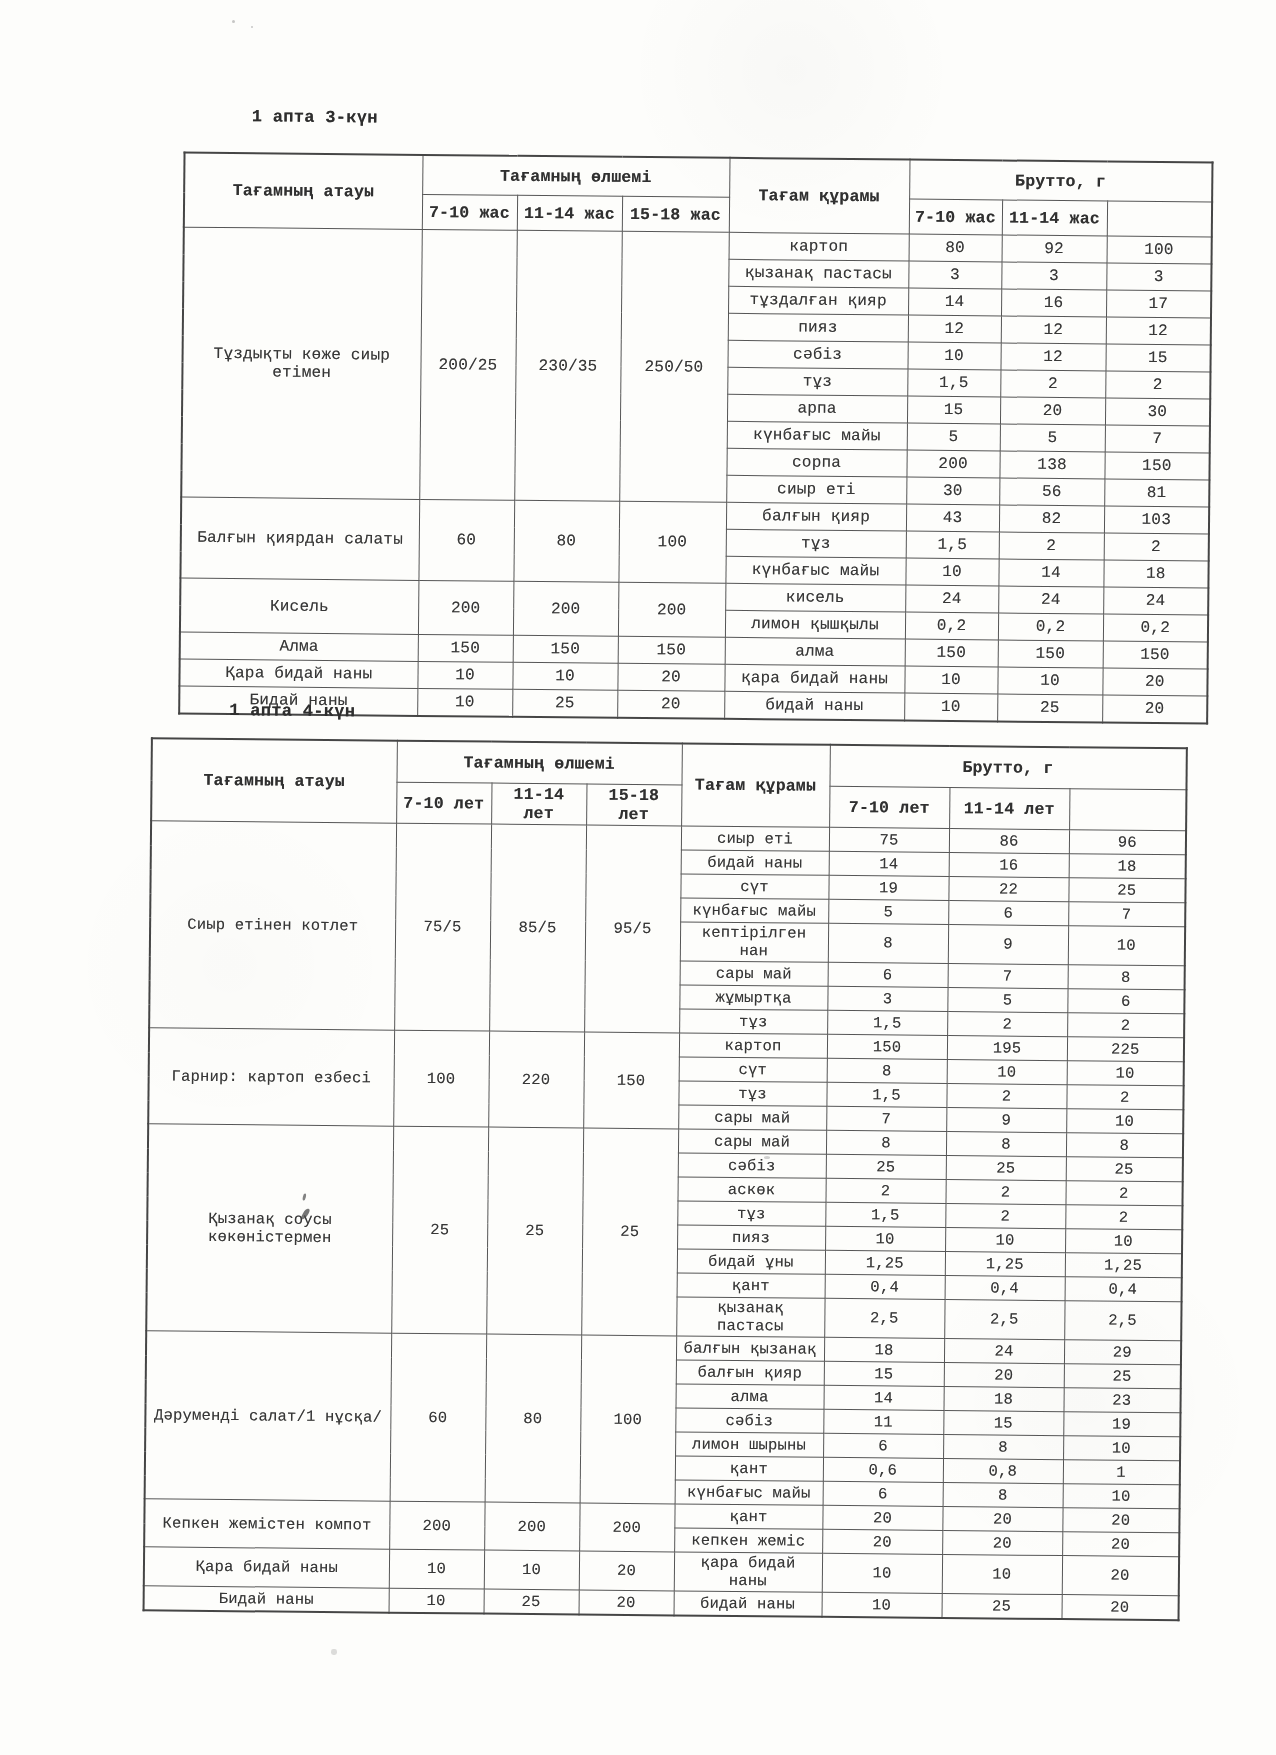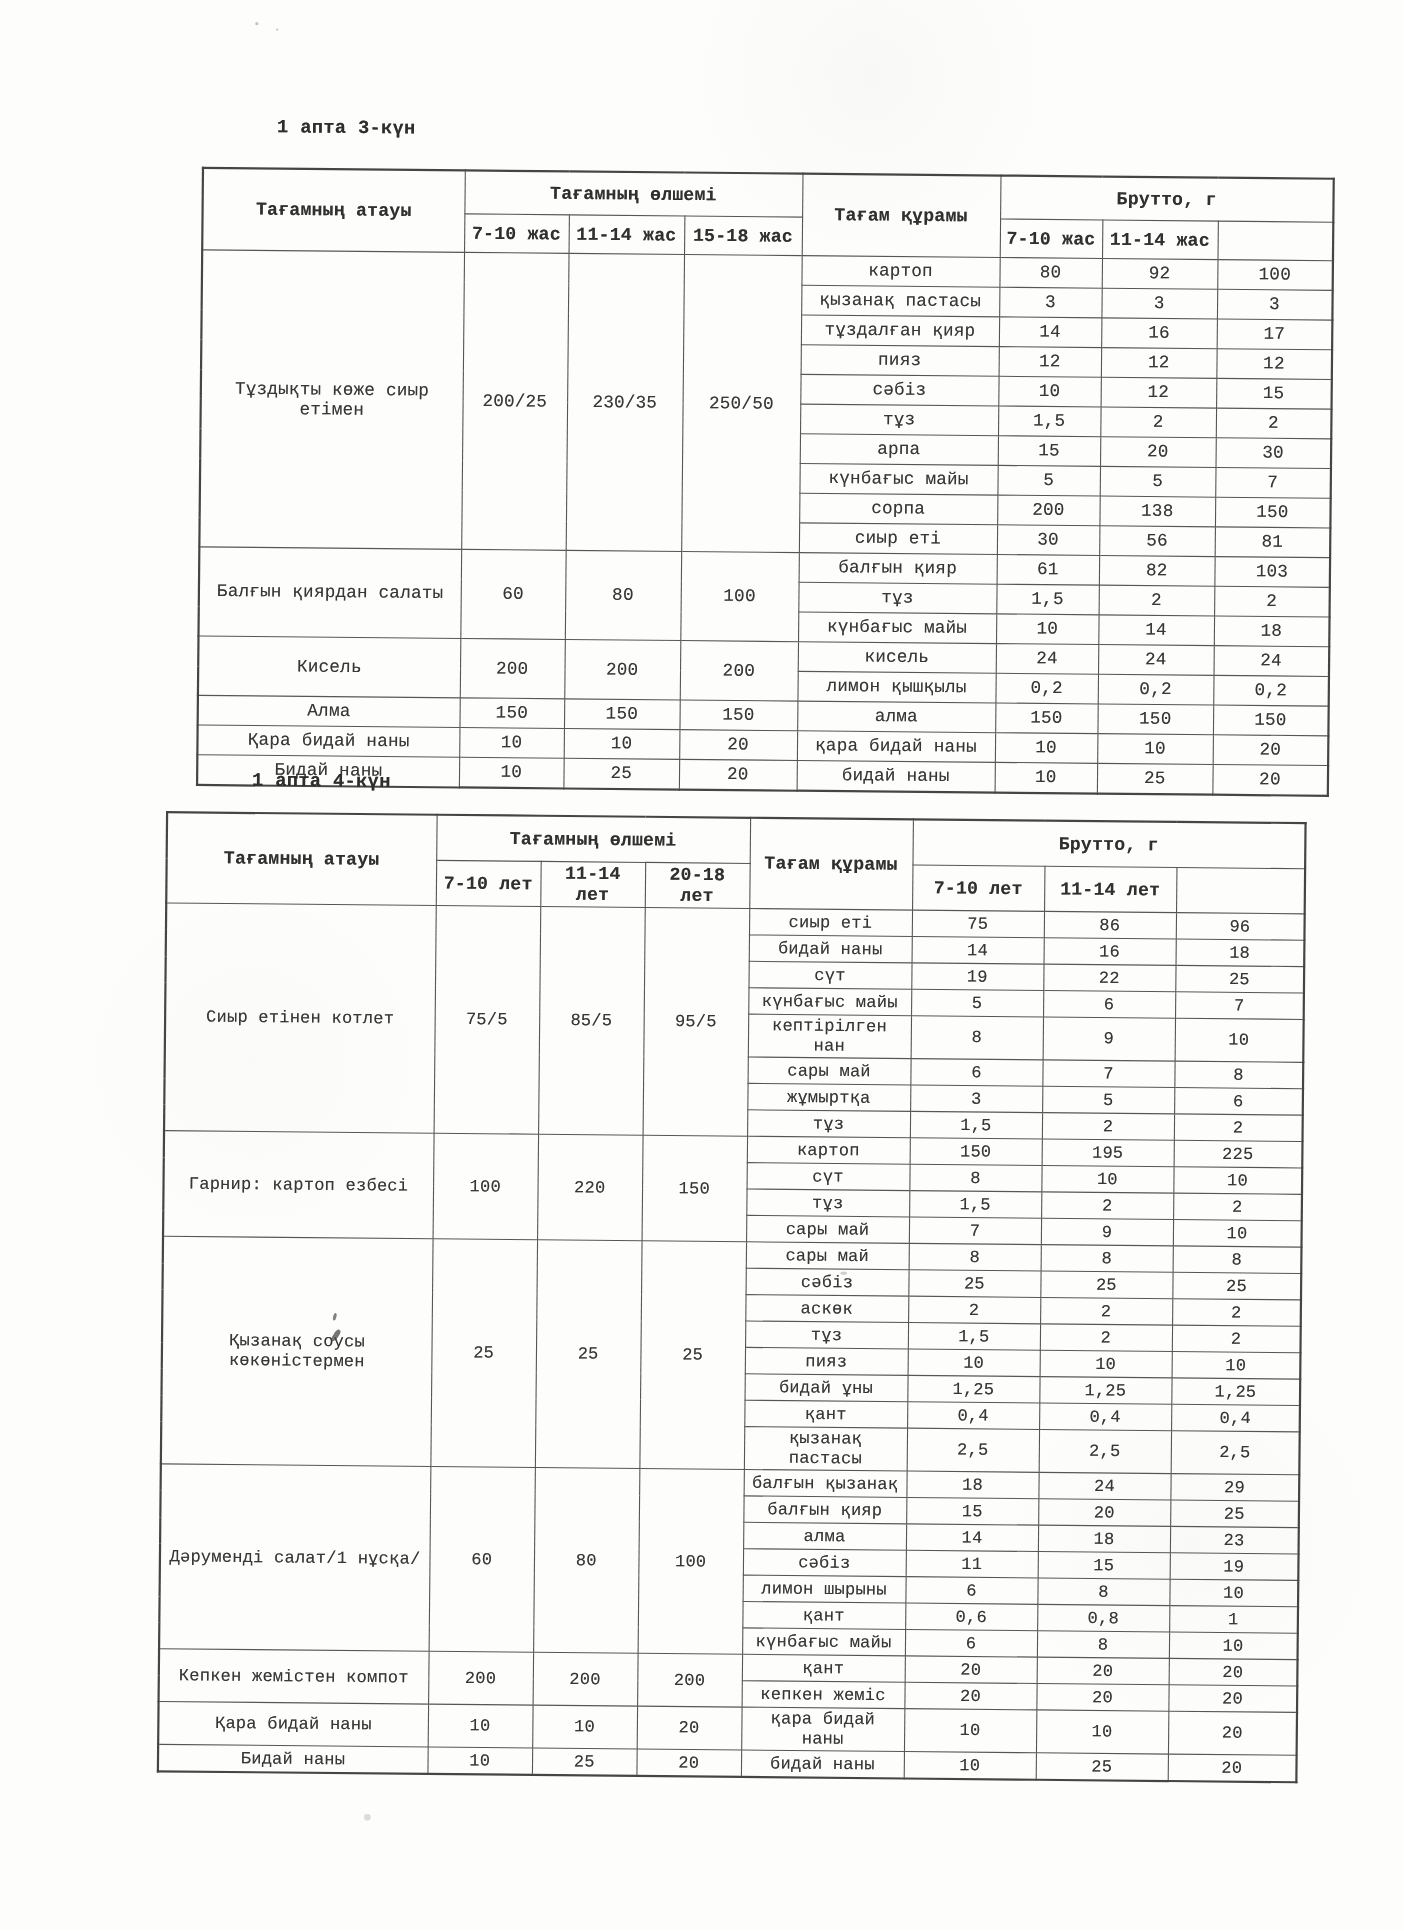--- a/index.html
+++ b/index.html
@@ -181,21 +181,21 @@
               <td>30</td>
               <td>56</td>
               <td>81</td>
             </tr>
             <tr>
               <td rowspan="3">Балғын қиярдан салаты</td>
               <td rowspan="3">60</td>
               <td rowspan="3">80</td>
               <td rowspan="3">100</td>
               <td>балғын қияр</td>
-              <td>61</td>
+              <td>43</td>
               <td>82</td>
               <td>103</td>
             </tr>
             <tr>
               <td>тұз</td>
               <td>1,5</td>
               <td>2</td>
               <td>2</td>
             </tr>
             <tr>
@@ -270,21 +270,21 @@
         <thead>
             <tr>
               <th rowspan="2">Тағамның атауы</th>
               <th colspan="3">Тағамның өлшемі</th>
               <th rowspan="2">Тағам құрамы</th>
               <th colspan="3">Брутто, г</th>
             </tr>
             <tr>
               <th>7-10 лет</th>
               <th>11-14 лет</th>
-              <th>20-18 лет</th>
+              <th>15-18 лет</th>
               <th>7-10 лет</th>
               <th>11-14 лет</th>
               <th></th>
             </tr>
           </thead>
         <tbody>
             <tr>
               <td rowspan="8">Сиыр етінен котлет</td>
               <td rowspan="8">75/5</td>
               <td rowspan="8">85/5</td>

